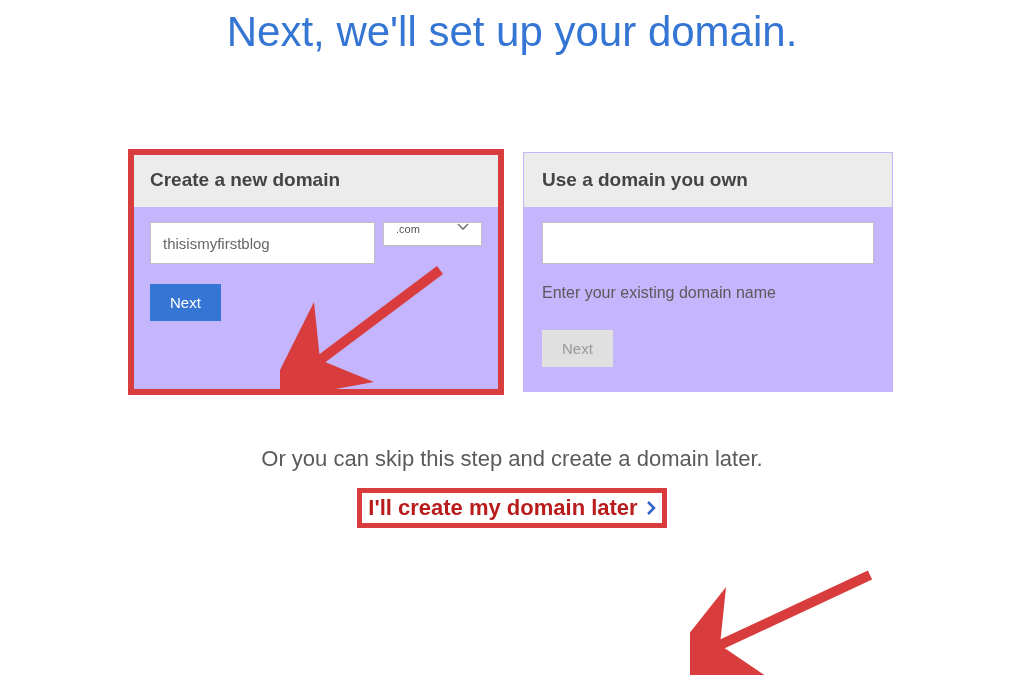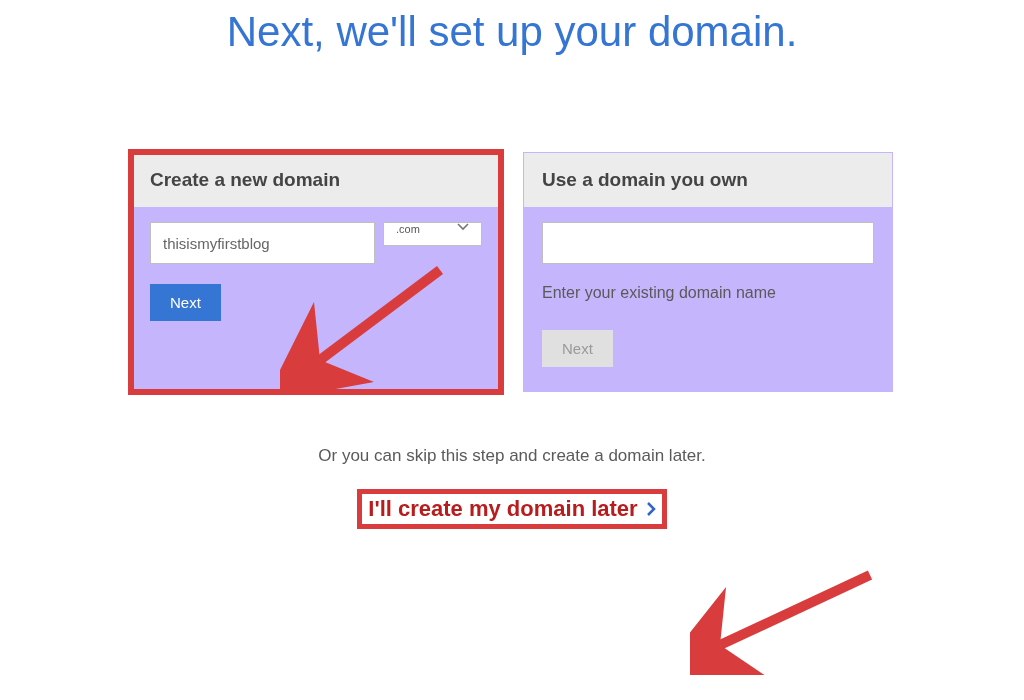--- a/index.html
+++ b/index.html
@@ -107,22 +107,22 @@
     }
     .btn-disabled {
       background: #e0e0e0;
       color: #999;
     }
     .skip-area {
       text-align: center;
     }
     .skip-text {
       color: #5a5a5a;
-      font-size: 17px;
-      margin-bottom: 23px;
+      font-size: 22px;
+      margin-bottom: 16px;
     }
     .skip-link-wrap {
       display: inline-block;
       border: 5px solid #d83c3c;
       padding: 2px 6px;
     }
     .skip-link {
       color: #b91c1c;
       font-size: 22px;
       font-weight: 600;

